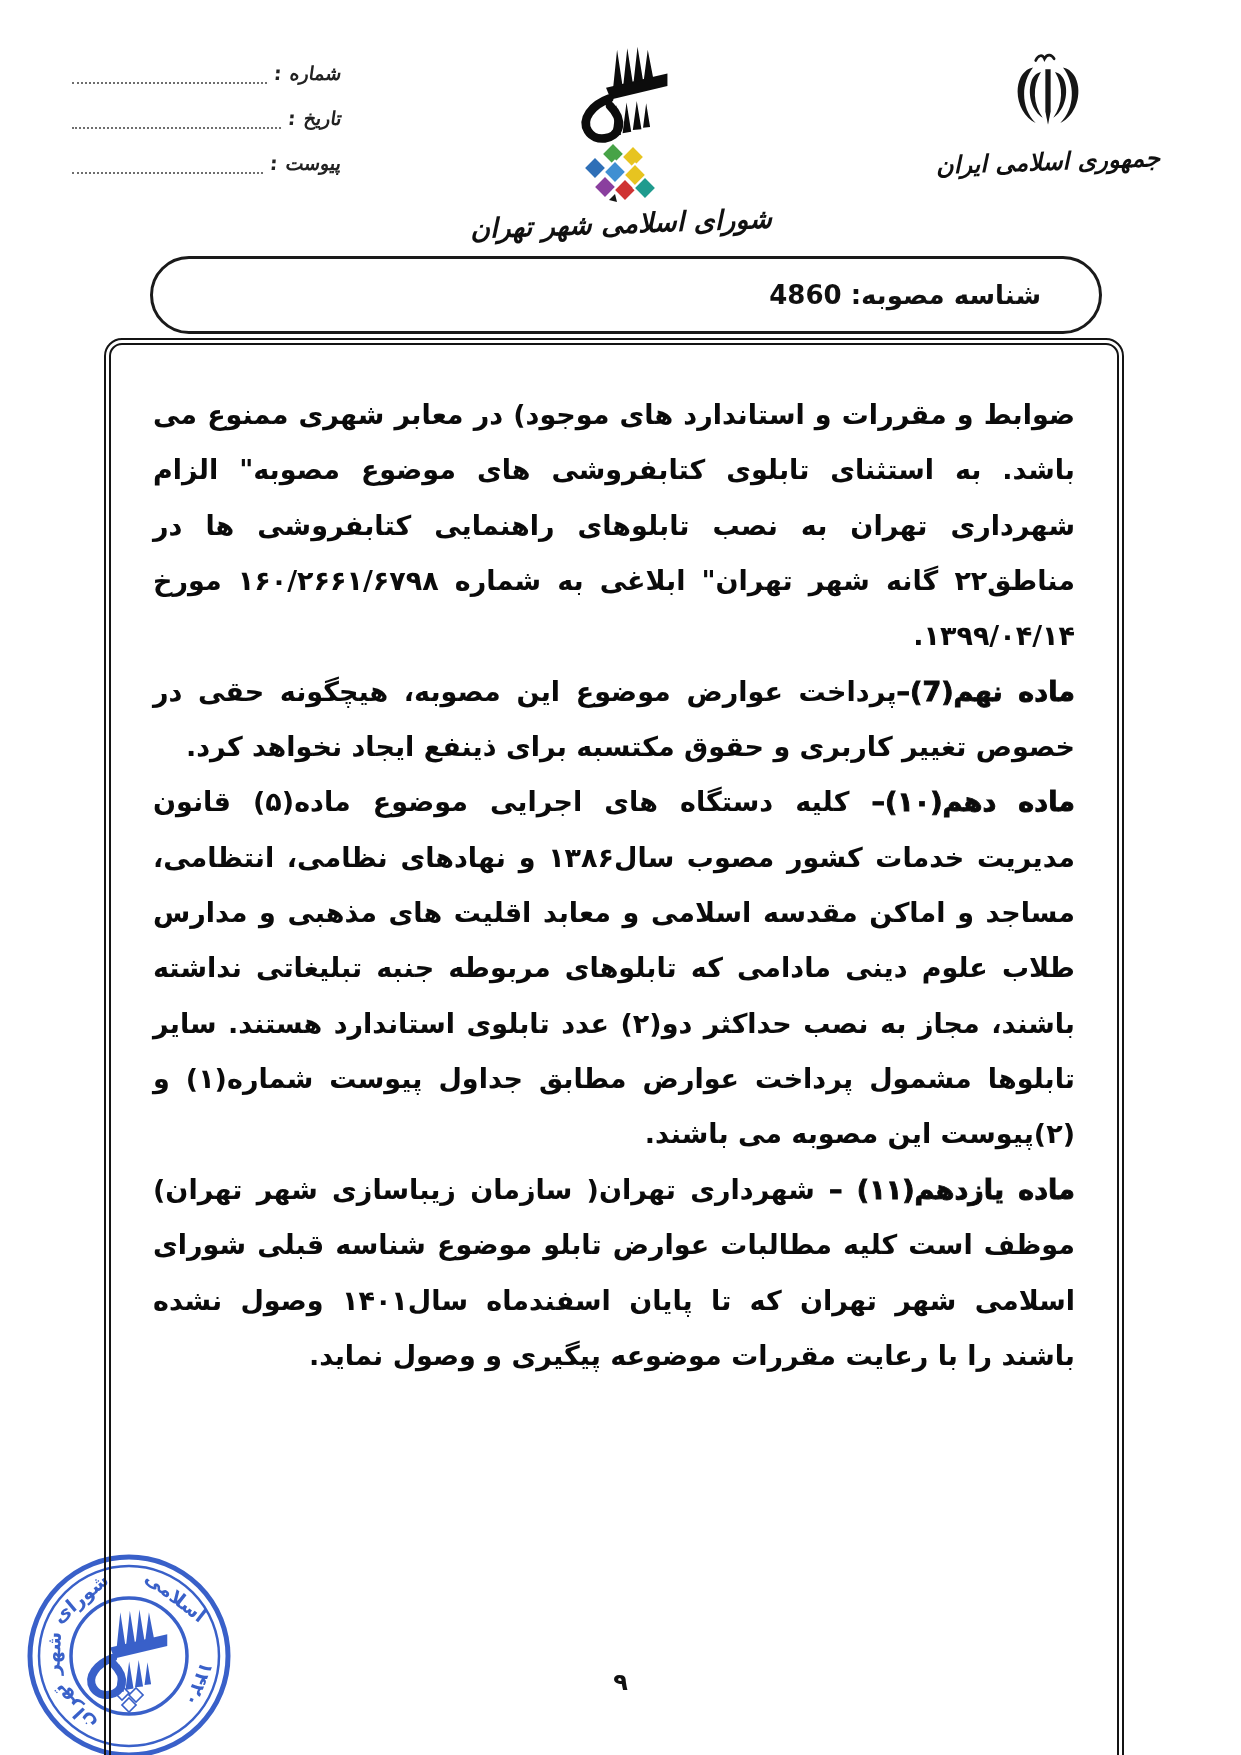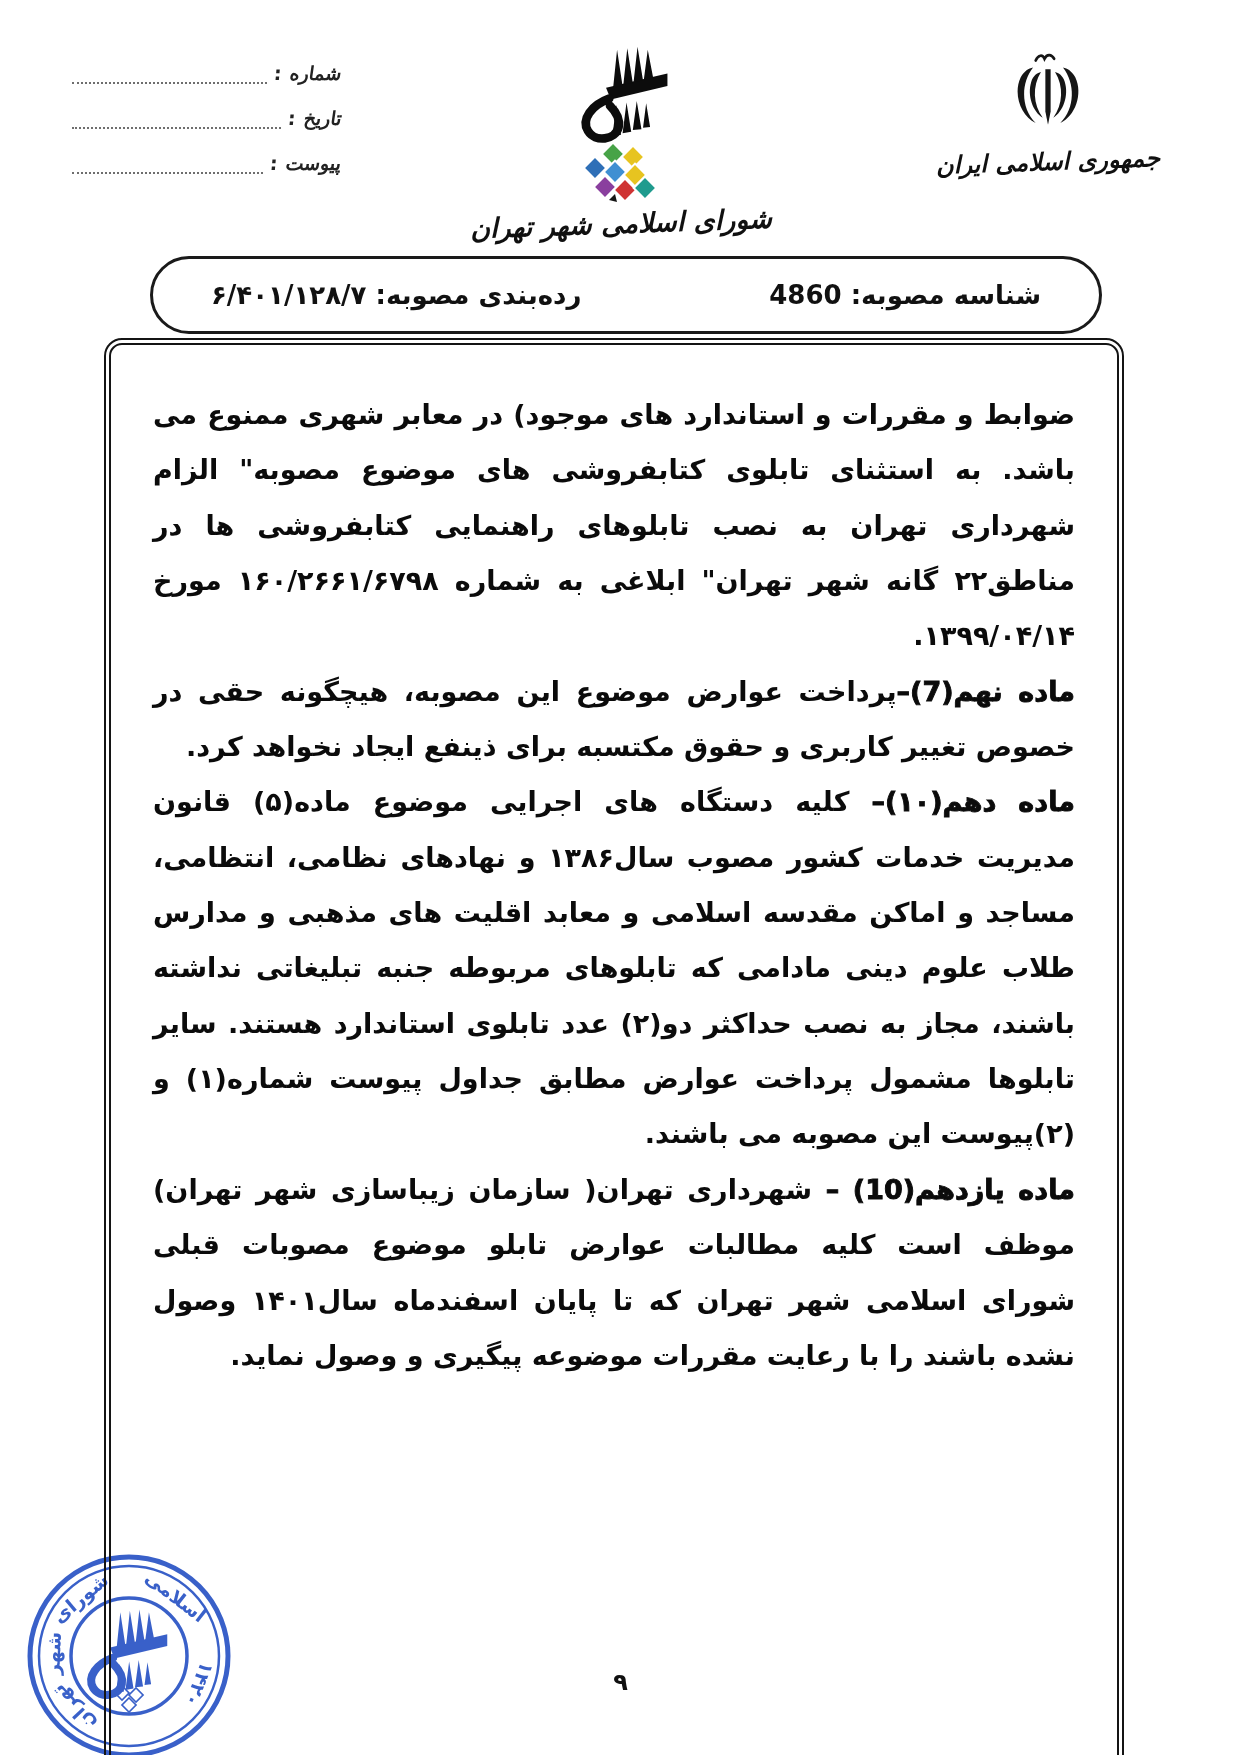--- a/index.html
+++ b/index.html
@@ -133,21 +133,20 @@
     <path fill="currentColor" d="M42 25 C32 41 33 62 44 77 C33 70 26 52 31 36 C33 29 38 26 42 25 Z"></path>
     <path fill="currentColor" d="M58 25 C68 41 67 62 56 77 C67 70 74 52 69 36 C67 29 62 26 58 25 Z"></path>
     <path fill="currentColor" d="M33 20 C19 38 19 66 36 83 C19 75 10 50 19 31 C23 24 28 21 33 20 Z"></path>
     <path fill="currentColor" d="M67 20 C81 38 81 66 64 83 C81 75 90 50 81 31 C77 24 72 21 67 20 Z"></path>
   </svg>
   <div class="emblem-caption">جمهوری اسلامی ایران</div>
 </div>
 
 <div class="meta-pill">
   <span>شناسه مصوبه: 4860</span>
-  <span>رده‌بندی مصوبه: ۶/۴۰۱/۱۲۸/۷</span>
 </div>
 
 <svg class="stamp" viewBox="0 0 206 206">
   <g stroke="#2b55c5" fill="none">
     <circle cx="103" cy="103" r="99" stroke-width="5"></circle>
     <circle cx="103" cy="103" r="90" stroke-width="2.5"></circle>
     <circle cx="103" cy="103" r="58" stroke-width="3.5"></circle>
   </g>
   <g fill="#2b55c5" font-size="19" text-anchor="middle">
     <text transform="translate(103 103) rotate(-40) translate(0 -69)">شورای</text>
@@ -164,17 +163,17 @@
     <rect x="-5" y="-5" width="10" height="10" transform="translate(110 142) rotate(45)"></rect>
     <rect x="-5" y="-5" width="10" height="10" transform="translate(103 152) rotate(45)"></rect>
   </g>
 </svg>
 
 <div class="mainbox">
   <div class="doc-text">
     <p class="para"><span>ضوابط و مقررات و استاندارد های موجود) در معابر شهری ممنوع می باشد. به استثنای تابلوی کتابفروشی های موضوع مصوبه" الزام شهرداری تهران به نصب تابلوهای راهنمایی کتابفروشی ها در مناطق۲۲ گانه شهر تهران" ابلاغی به شماره ۱۶۰/۲۶۶۱/۶۷۹۸ مورخ ۱۳۹۹/۰۴/۱۴.</span></p>
     <p class="para"><span class="lead">ماده نهم(7)–</span><span>پرداخت عوارض موضوع این مصوبه، هیچگونه حقی در خصوص تغییر کاربری و حقوق مکتسبه برای ذینفع ایجاد نخواهد کرد.</span></p>
     <p class="para"><span class="lead">ماده دهم(۱۰)–</span><span> کلیه دستگاه های اجرایی موضوع ماده(۵) قانون مدیریت خدمات کشور مصوب سال۱۳۸۶ و نهادهای نظامی، انتظامی، مساجد و اماکن مقدسه اسلامی و معابد اقلیت های مذهبی و مدارس طلاب علوم دینی مادامی که تابلوهای مربوطه جنبه تبلیغاتی نداشته باشند، مجاز به نصب حداکثر دو(۲) عدد تابلوی استاندارد هستند. سایر تابلوها مشمول پرداخت عوارض مطابق جداول پیوست شماره(۱) و (۲)پیوست این مصوبه می باشند.</span></p>
-    <p class="para"><span class="lead">ماده یازدهم(10) –</span><span> شهرداری تهران( سازمان زیباسازی شهر تهران) موظف است کلیه مطالبات عوارض تابلو موضوع مصوبات قبلی شورای اسلامی شهر تهران که تا پایان اسفندماه سال۱۴۰۱ وصول نشده باشند را با رعایت مقررات موضوعه پیگیری و وصول نماید.</span></p>
+    <p class="para"><span class="lead">ماده یازدهم(۱۱) –</span><span> شهرداری تهران( سازمان زیباسازی شهر تهران) موظف است کلیه مطالبات عوارض تابلو موضوع شناسه قبلی شورای اسلامی شهر تهران که تا پایان اسفندماه سال۱۴۰۱ وصول نشده باشند را با رعایت مقررات موضوعه پیگیری و وصول نماید.</span></p>
   </div>
 </div>
 
 <div class="pagenum">۹</div>
 
 </body></html>

